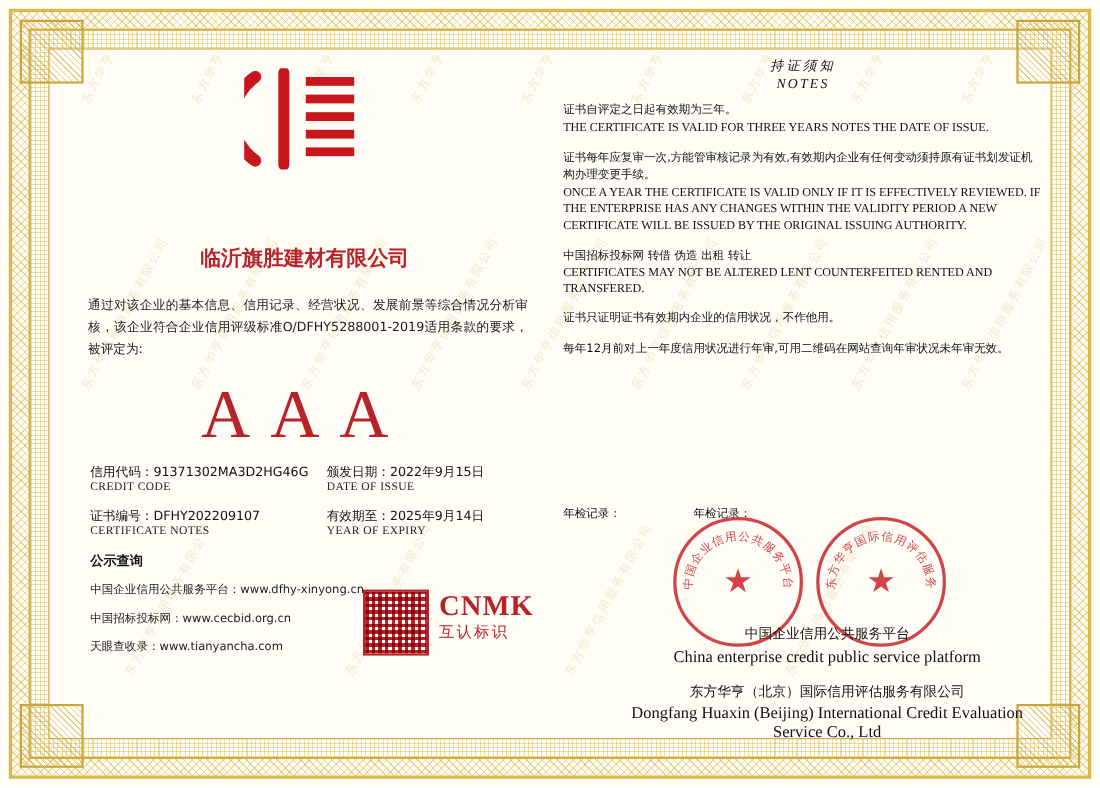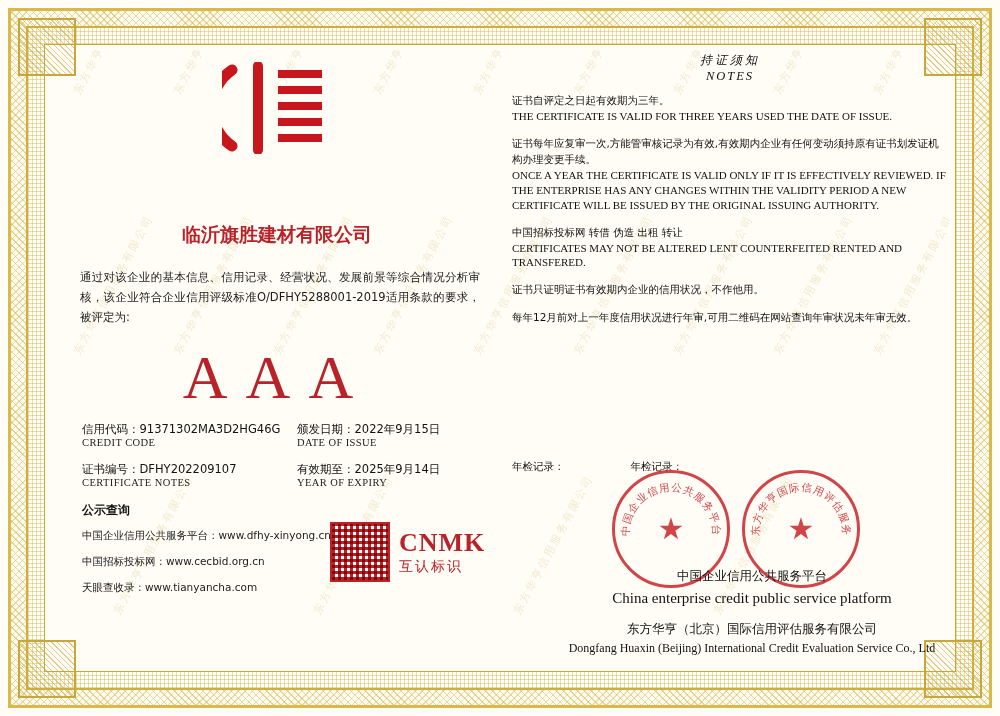--- a/index.html
+++ b/index.html
@@ -198,23 +198,23 @@
   }
   .pub-line {
     font-size: 10.5px;
     color: #1a1a1a;
     margin-bottom: 12px;
     font-family: "DejaVu Sans", sans-serif;
   }
 
   .qr-block {
     position: absolute;
-    left: 278px; top: 470px;
+    left: 278px; top: 484px;
     display: flex;
-    align-items: center;
+    align-items: flex-start;
   }
   .qr {
     width: 56px; height: 56px;
     background:
       repeating-linear-gradient(90deg, #b8232a 0 3px, #fff 3px 6px),
       repeating-linear-gradient(0deg, #b8232a 0 3px, #fff 3px 6px);
     background-blend-mode: multiply;
     border: 2px solid #b8232a;
   }
   .cnmk {
@@ -329,21 +329,21 @@
     color: #111;
     margin-bottom: 14px;
   }
   .issuer .cn2 {
     font-size: 12.5px;
     color: #111;
     font-family: "DejaVu Sans", sans-serif;
     margin-bottom: 3px;
   }
   .issuer .en2 {
-    font-size: 12px;
+    font-size: 15px;
     color: #111;
   }
 </style>
 </head>
 <body>
 
 <div class="cert">
 
   <div class="border-outer"></div>
   <div class="border-mid"></div>
@@ -447,21 +447,21 @@
     </div>
 
     <div class="right-col">
       <div class="notes-head">
         <div class="cn">持证须知</div>
         <div class="en">NOTES</div>
       </div>
 
       <div class="note">
         <div class="cn">证书自评定之日起有效期为三年。</div>
-        <div class="en">THE CERTIFICATE IS VALID FOR THREE YEARS USED THE DATE OF ISSUE.</div>
+        <div class="en">THE CERTIFICATE IS VALID FOR THREE YEARS NOTES THE DATE OF ISSUE.</div>
       </div>
       <div class="note">
         <div class="cn">证书每年应复审一次,方能管审核记录为有效,有效期内企业有任何变动须持原有证书划发证机构办理变更手续。</div>
         <div class="en">ONCE A YEAR THE CERTIFICATE IS VALID ONLY IF IT IS EFFECTIVELY REVIEWED. IF THE ENTERPRISE HAS ANY CHANGES WITHIN THE VALIDITY PERIOD A NEW CERTIFICATE WILL BE ISSUED BY THE ORIGINAL ISSUING AUTHORITY.</div>
       </div>
       <div class="note">
         <div class="cn">中国招标投标网 转借 伪造 出租 转让</div>
         <div class="en">CERTIFICATES MAY NOT BE ALTERED LENT COUNTERFEITED RENTED AND TRANSFERED.</div>
       </div>
       <div class="note">

